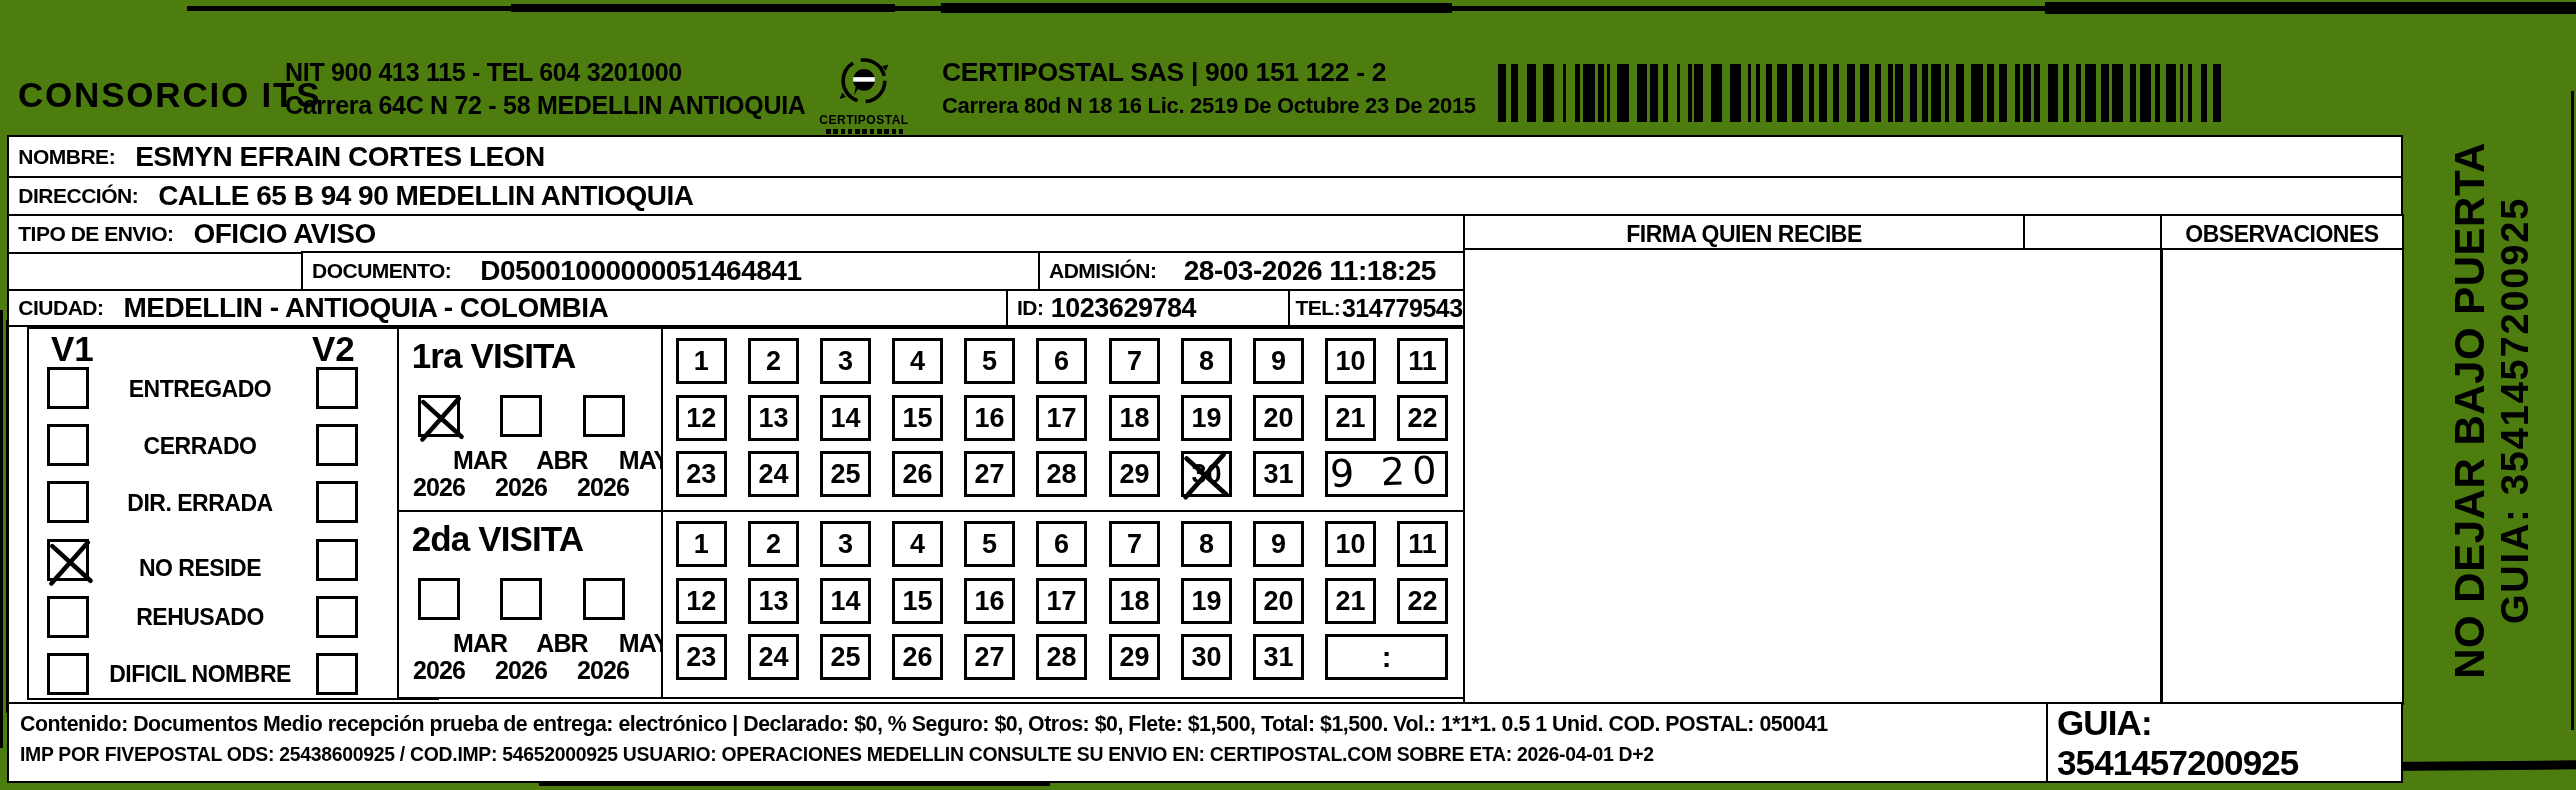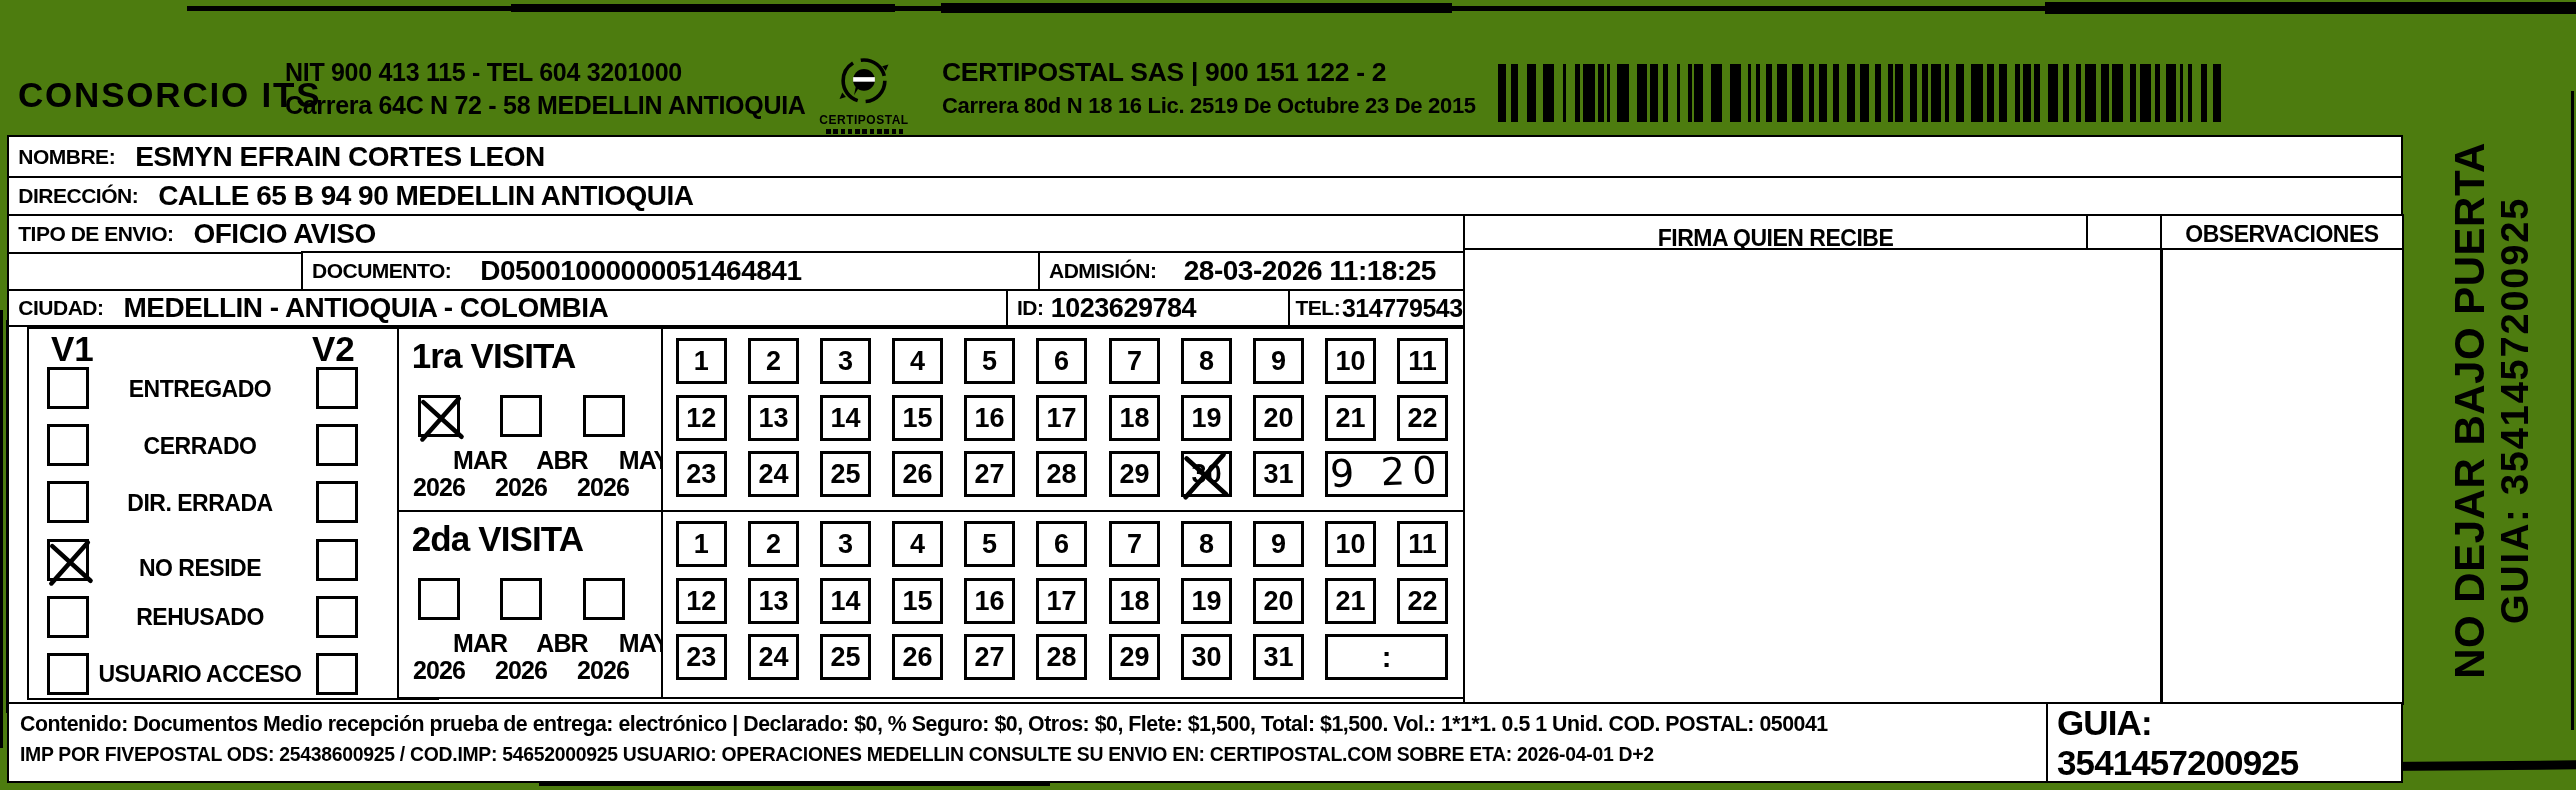--- a/index.html
+++ b/index.html
@@ -157,21 +157,21 @@
     <span class="val">ESMYN EFRAIN CORTES LEON</span>
   </div>
   <div class="cell" style="left:7.3px;top:176px;width:2396px;height:40px;">
     <span class="lbl">DIRECCIÓN:</span>
     <span class="val">CALLE 65 B 94 90 MEDELLIN ANTIOQUIA</span>
   </div>
   <div class="cell" style="left:7.3px;top:214px;width:1458px;height:40px;">
     <span class="lbl">TIPO DE ENVIO:</span>
     <span class="val">OFICIO AVISO</span>
   </div>
-  <div class="cell hdrcell" style="left:1463px;top:214px;width:625px;height:40px;align-items:flex-end;">
+  <div class="cell hdrcell" style="left:1463px;top:214px;width:562px;height:40px;">
     <span class="hdrlbl">FIRMA QUIEN RECIBE</span>
   </div>
   <div class="cell hdrcell" style="left:2160px;top:214px;width:244px;height:40px;">
     <span class="hdrlbl">OBSERVACIONES</span>
   </div>
 
   <div class="cell" style="left:301px;top:251px;width:740px;height:40px;">
     <span class="lbl">DOCUMENTO:</span>
     <span class="val" style="margin-left:9px;">D05001000000051464841</span>
   </div>
@@ -213,21 +213,21 @@
           <span class="xmark"><svg width="51" height="51" viewBox="0 0 56 56">
               <path d="M8 10 L50 48 M47 6 L7 51" stroke="#000" stroke-width="5" fill="none" stroke-linecap="round"></path>
             </svg></span>
         </div>
         <div class="statlbl" style="left: 66px; top: 226px;">NO RESIDE</div>
         <div class="cb" style="left: 287px; top: 210px;"></div>
         <div class="cb" style="left: 18px; top: 267px;"></div>
         <div class="statlbl" style="left: 66px; top: 275px;">REHUSADO</div>
         <div class="cb" style="left: 287px; top: 267px;"></div>
         <div class="cb" style="left: 18px; top: 324px;"></div>
-        <div class="statlbl" style="left: 66px; top: 332px;">USUARIO ACCESO</div>
+        <div class="statlbl" style="left: 66px; top: 332px;">DIFICIL NOMBRE</div>
         <div class="cb" style="left: 287px; top: 324px;"></div>
       </div>
   </div>
 
   <div class="box" id="visit-label-0" style="left:397px;top:327px;width:267px;height:186px;">
     <div class="vtitle">1ra VISITA</div>
   <div class="cb" style="left: 19px; top: 66px; width: 42px; height: 42px;">
         <span class="xmark"><svg width="51" height="51" viewBox="0 0 56 56">
             <path d="M8 10 L50 48 M47 6 L7 51" stroke="#000" stroke-width="5" fill="none" stroke-linecap="round"></path>
           </svg></span>

